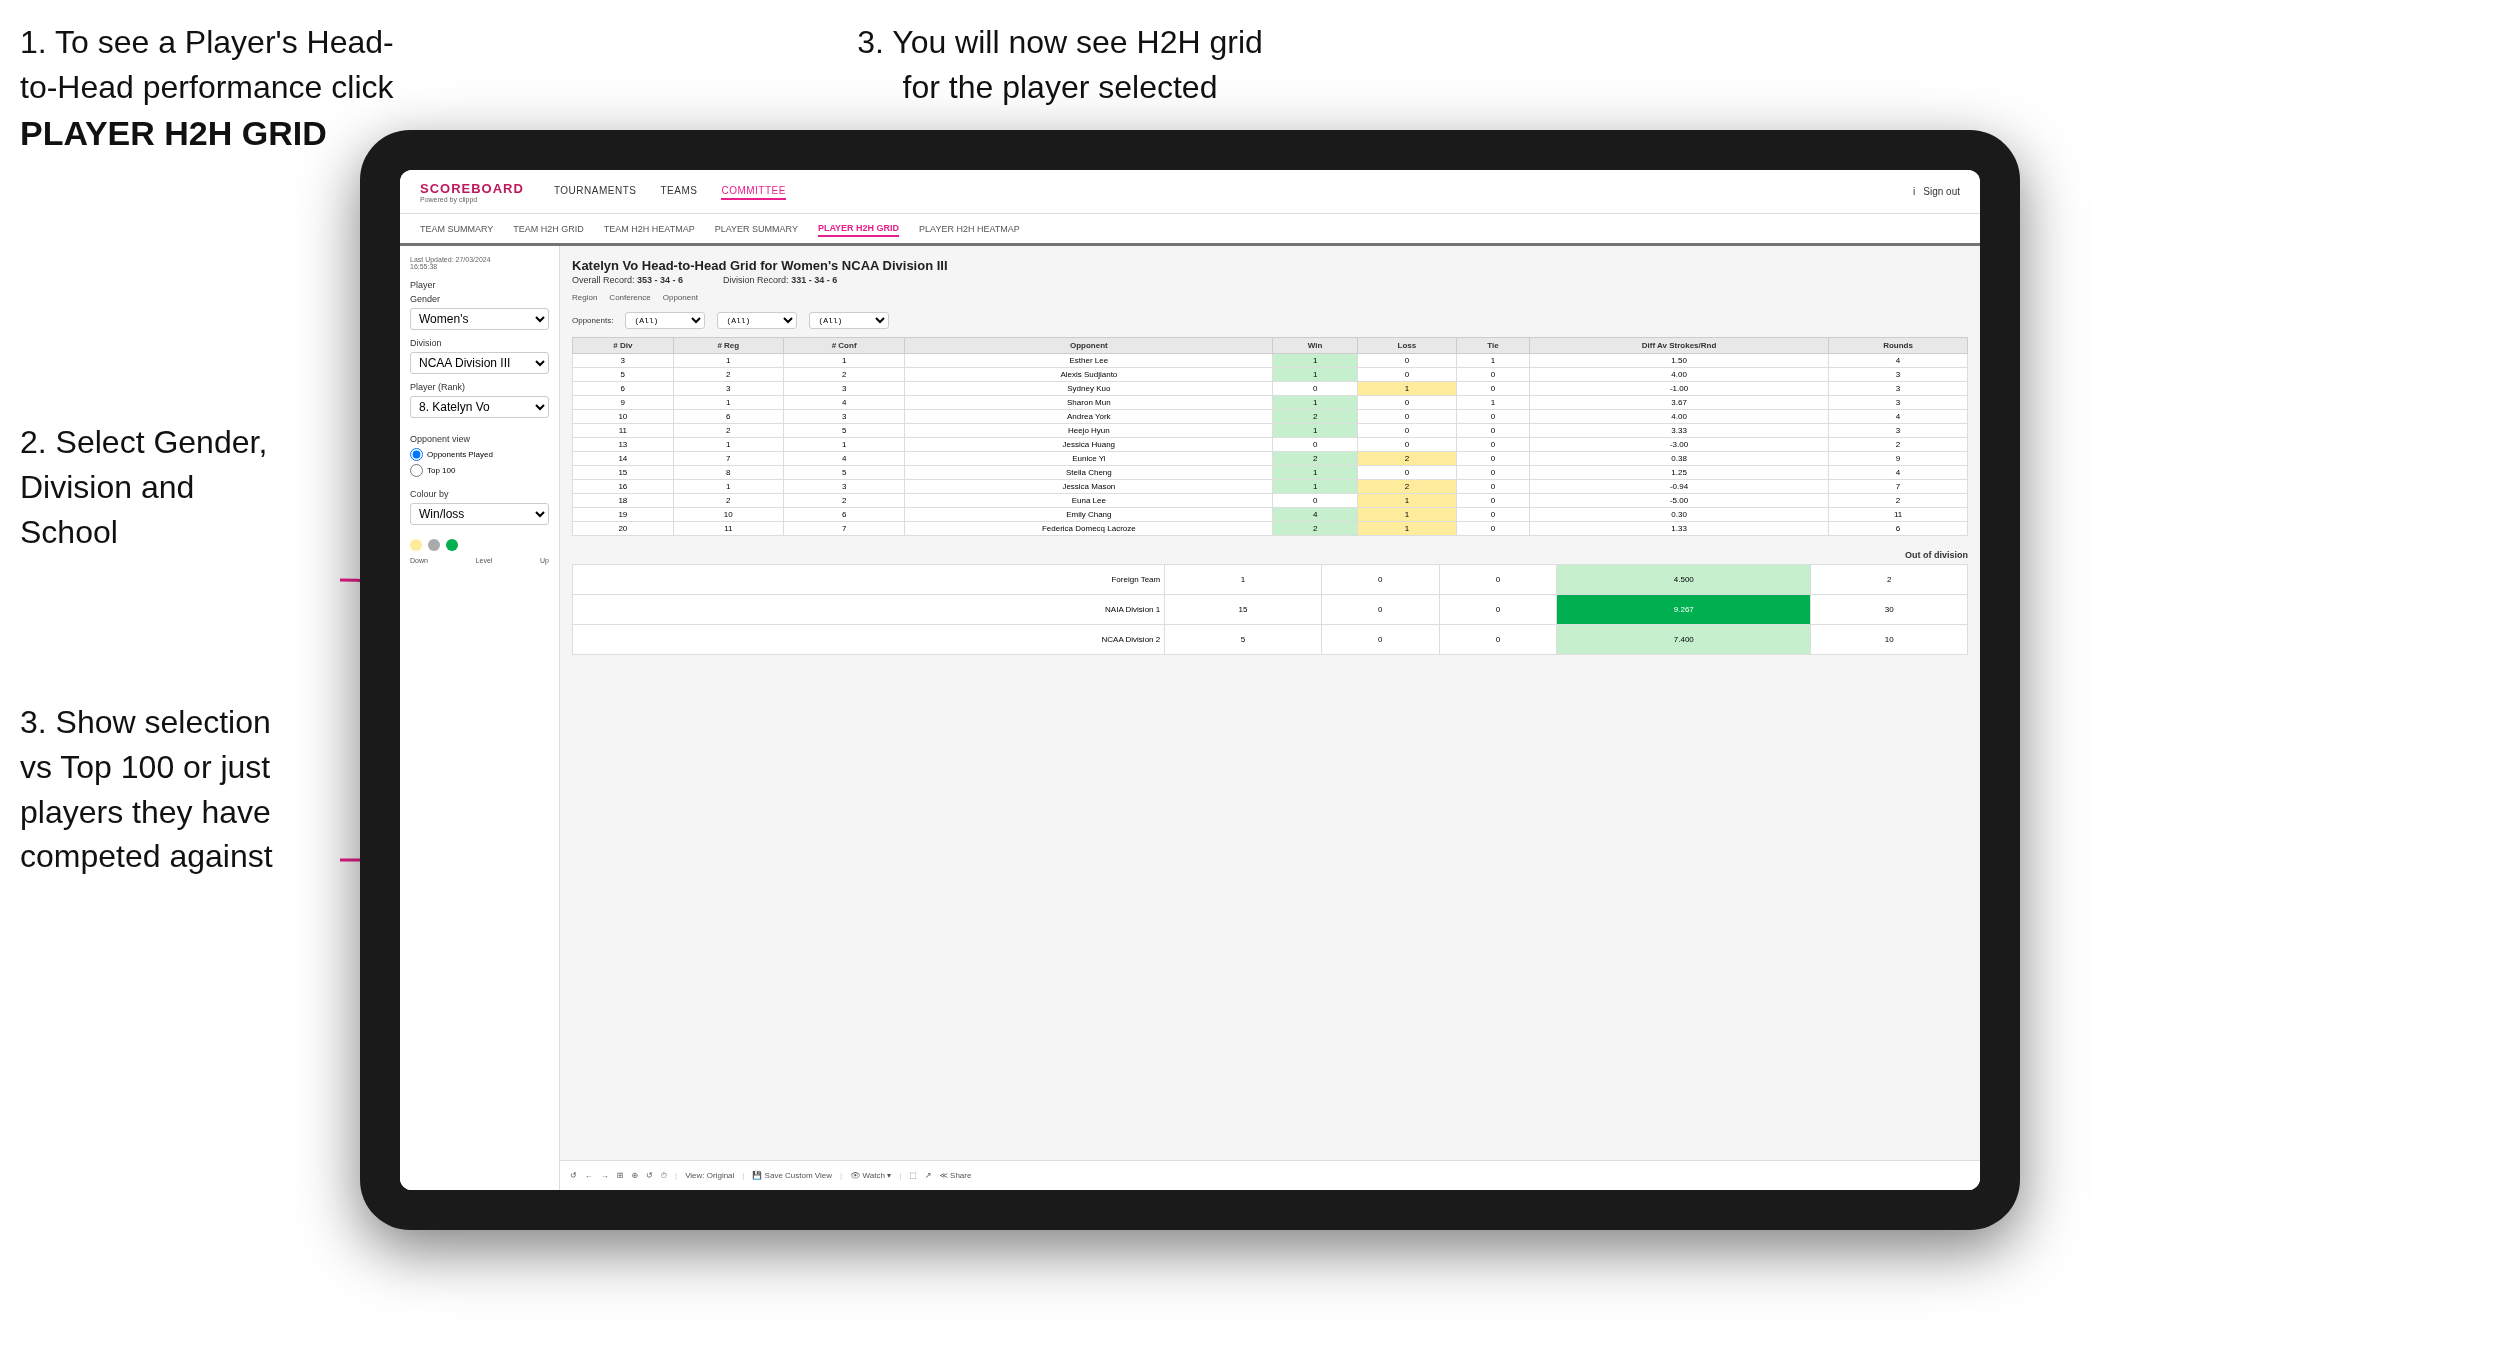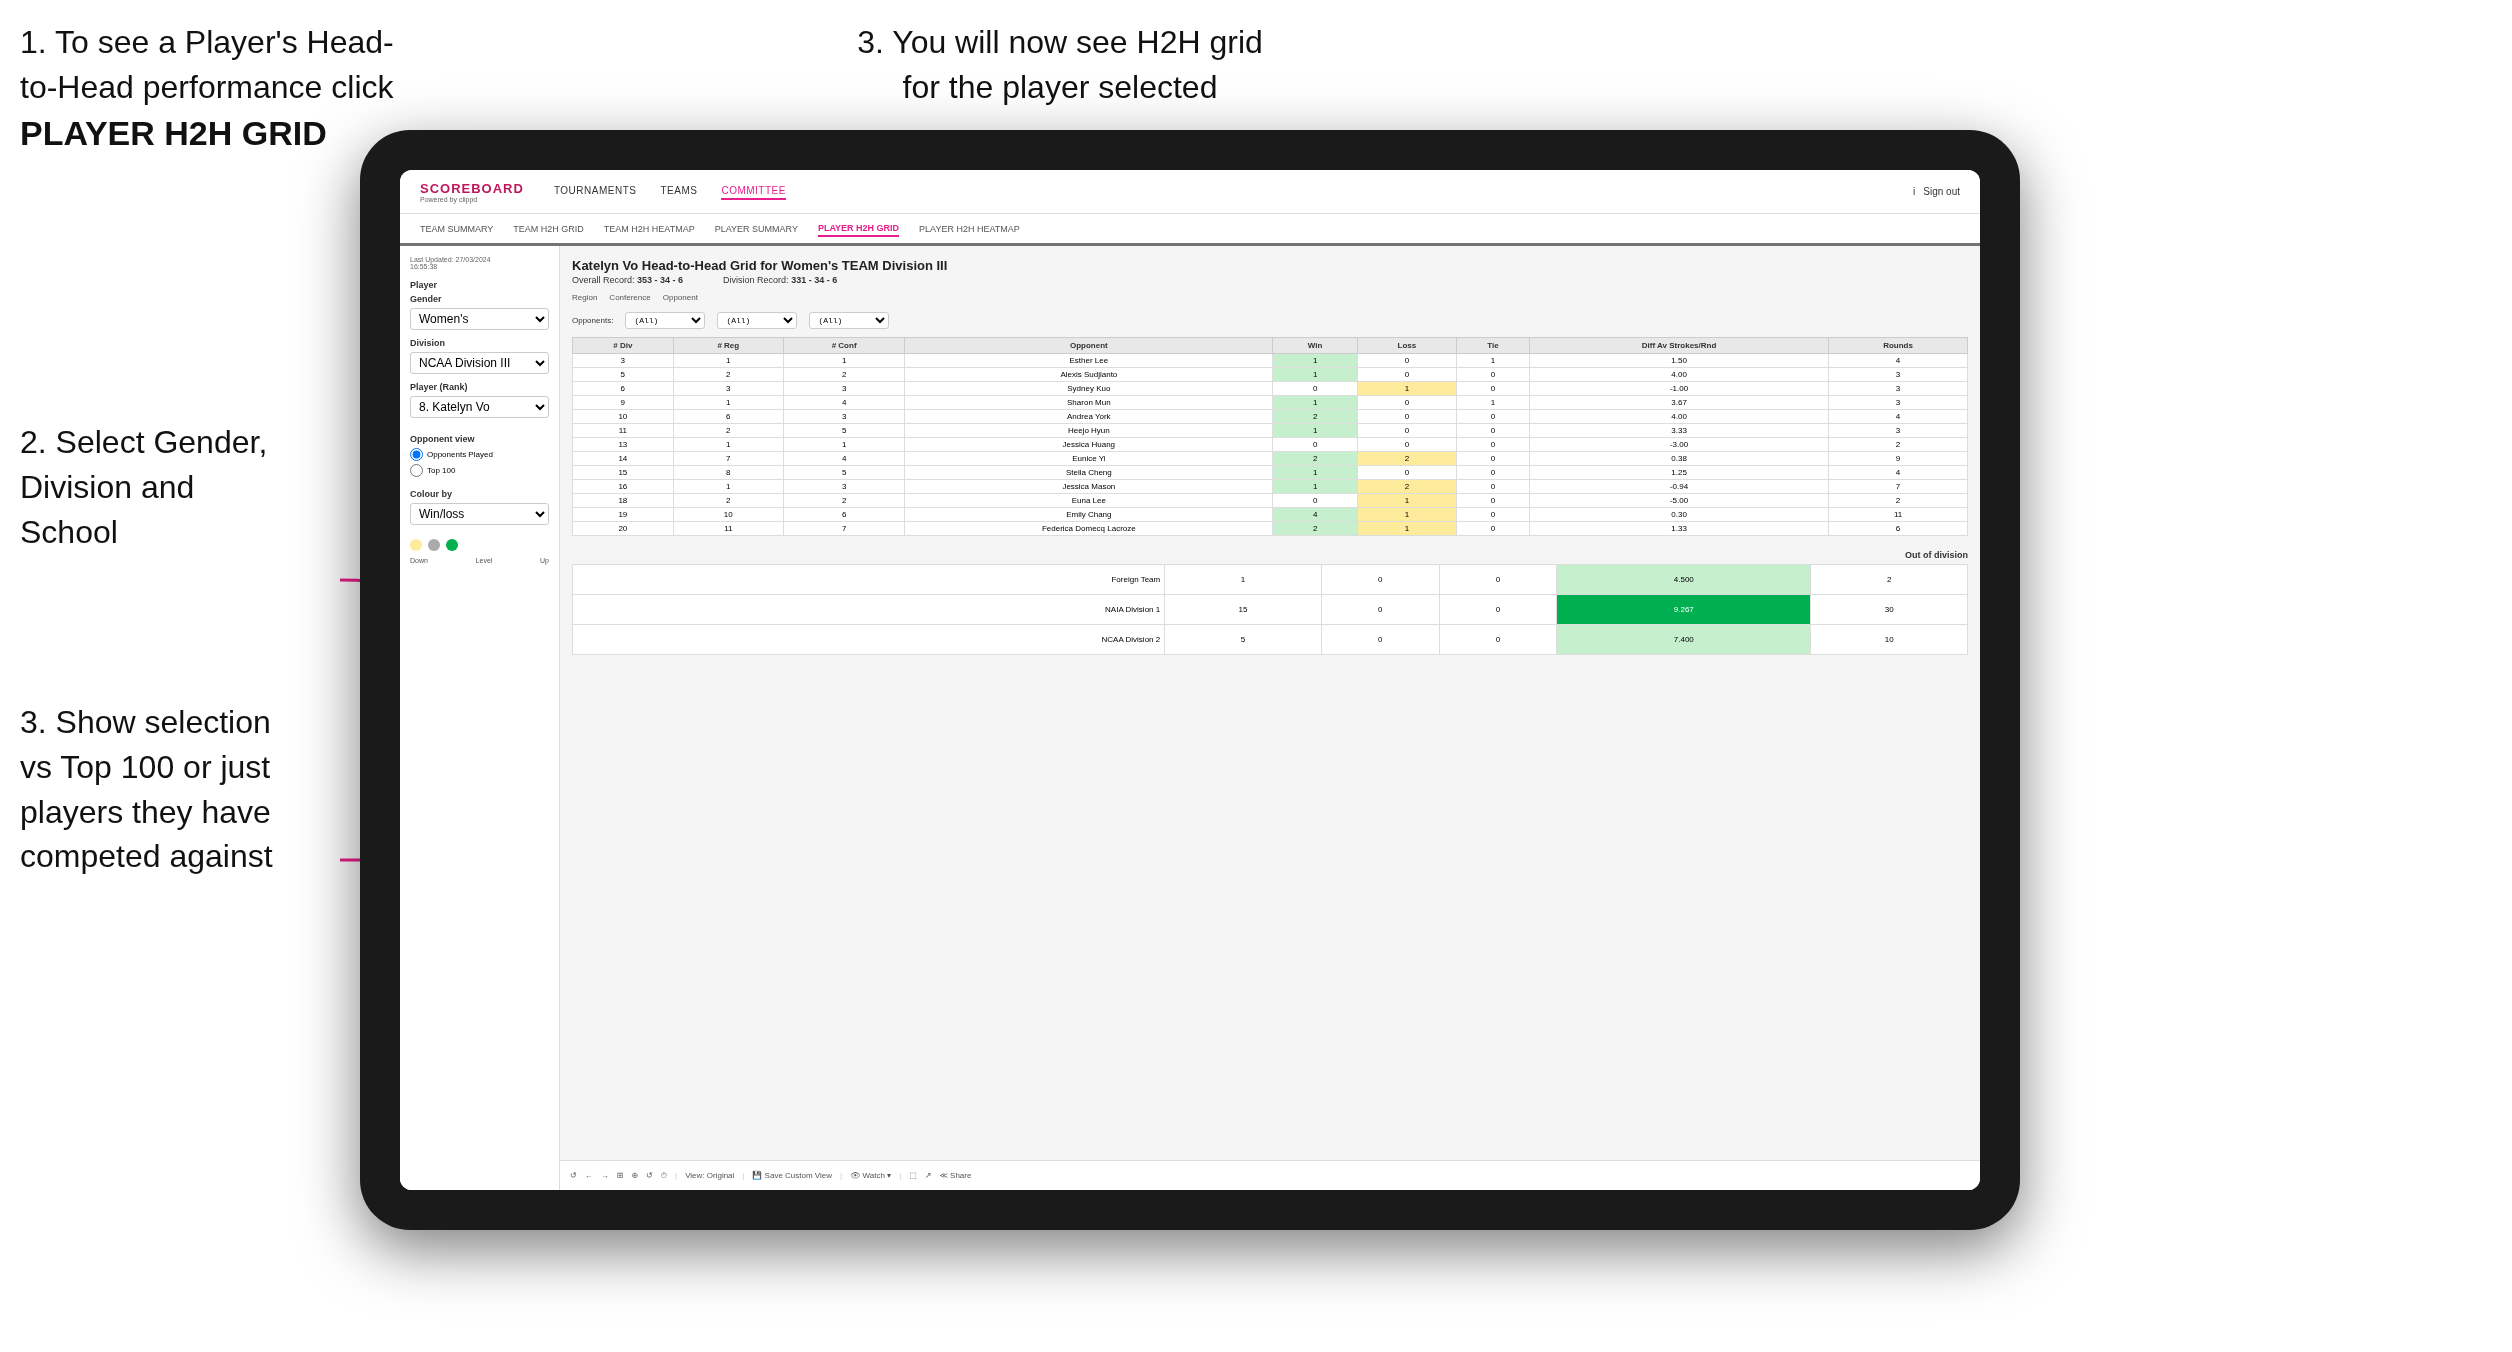--- a/index.html
+++ b/index.html
@@ -171,21 +171,21 @@
       font-size: 8px;
       flex-shrink: 0;
     }
     .panel-timestamp {
       font-size: 7px;
       color: #666;
       margin-bottom: 10px;
     }
     .panel-section-label {
       font-size: 9px;
-      font-weight: bold;
+      font-weight: normal;
       color: #333;
       margin-bottom: 4px;
     }
     .panel-select {
       width: 100%;
       font-size: 12px;
       border: 1px solid #ccc;
       border-radius: 3px;
       padding: 2px 4px;
       margin-bottom: 8px;
@@ -493,21 +493,21 @@
           </div>
           <div class="colour-labels">
             <span>Down</span>
             <span>Level</span>
             <span>Up</span>
           </div>
         </div>
       </div>
 
       <div class="right-content">
-        <div class="grid-title">Katelyn Vo Head-to-Head Grid for Women's TEAM Division III</div>
+        <div class="grid-title">Katelyn Vo Head-to-Head Grid for Women's NCAA Division III</div>
         <div class="grid-records">
           <span>
             <span>Overall Record:</span>
             <strong>353 - 34 - 6</strong>
           </span>
           <span>
             <span>Division Record:</span>
             <strong>331 - 34 - 6</strong>
           </span>
         </div>

